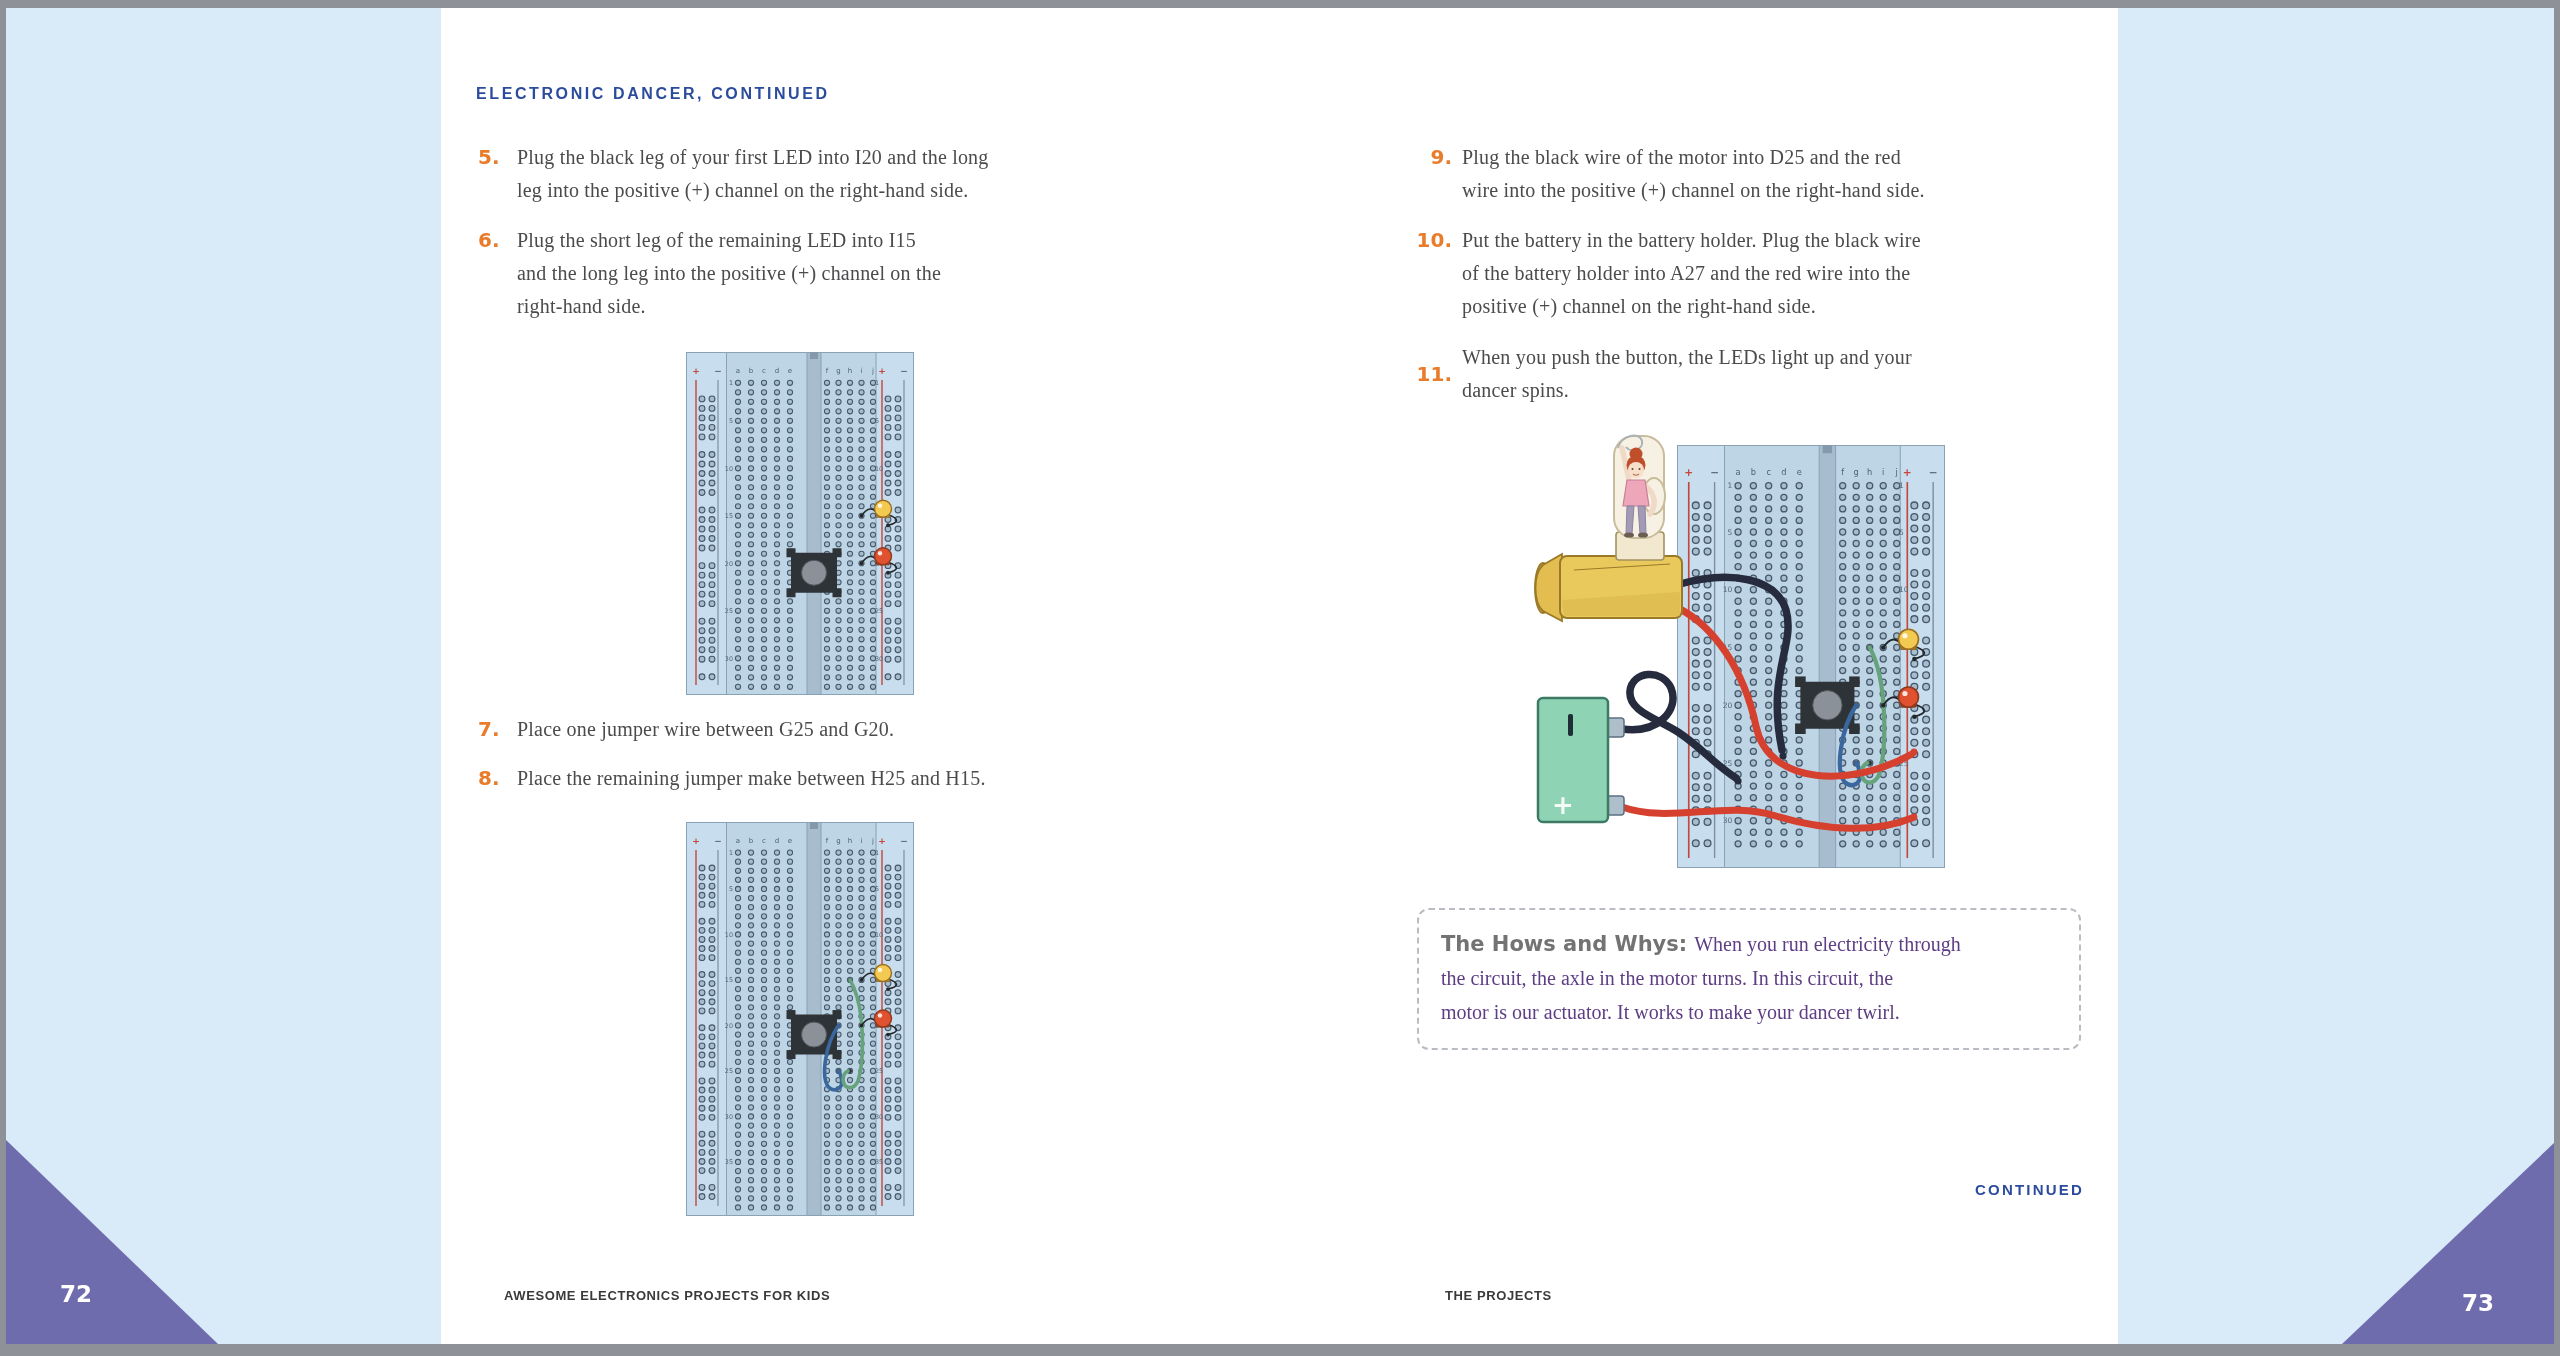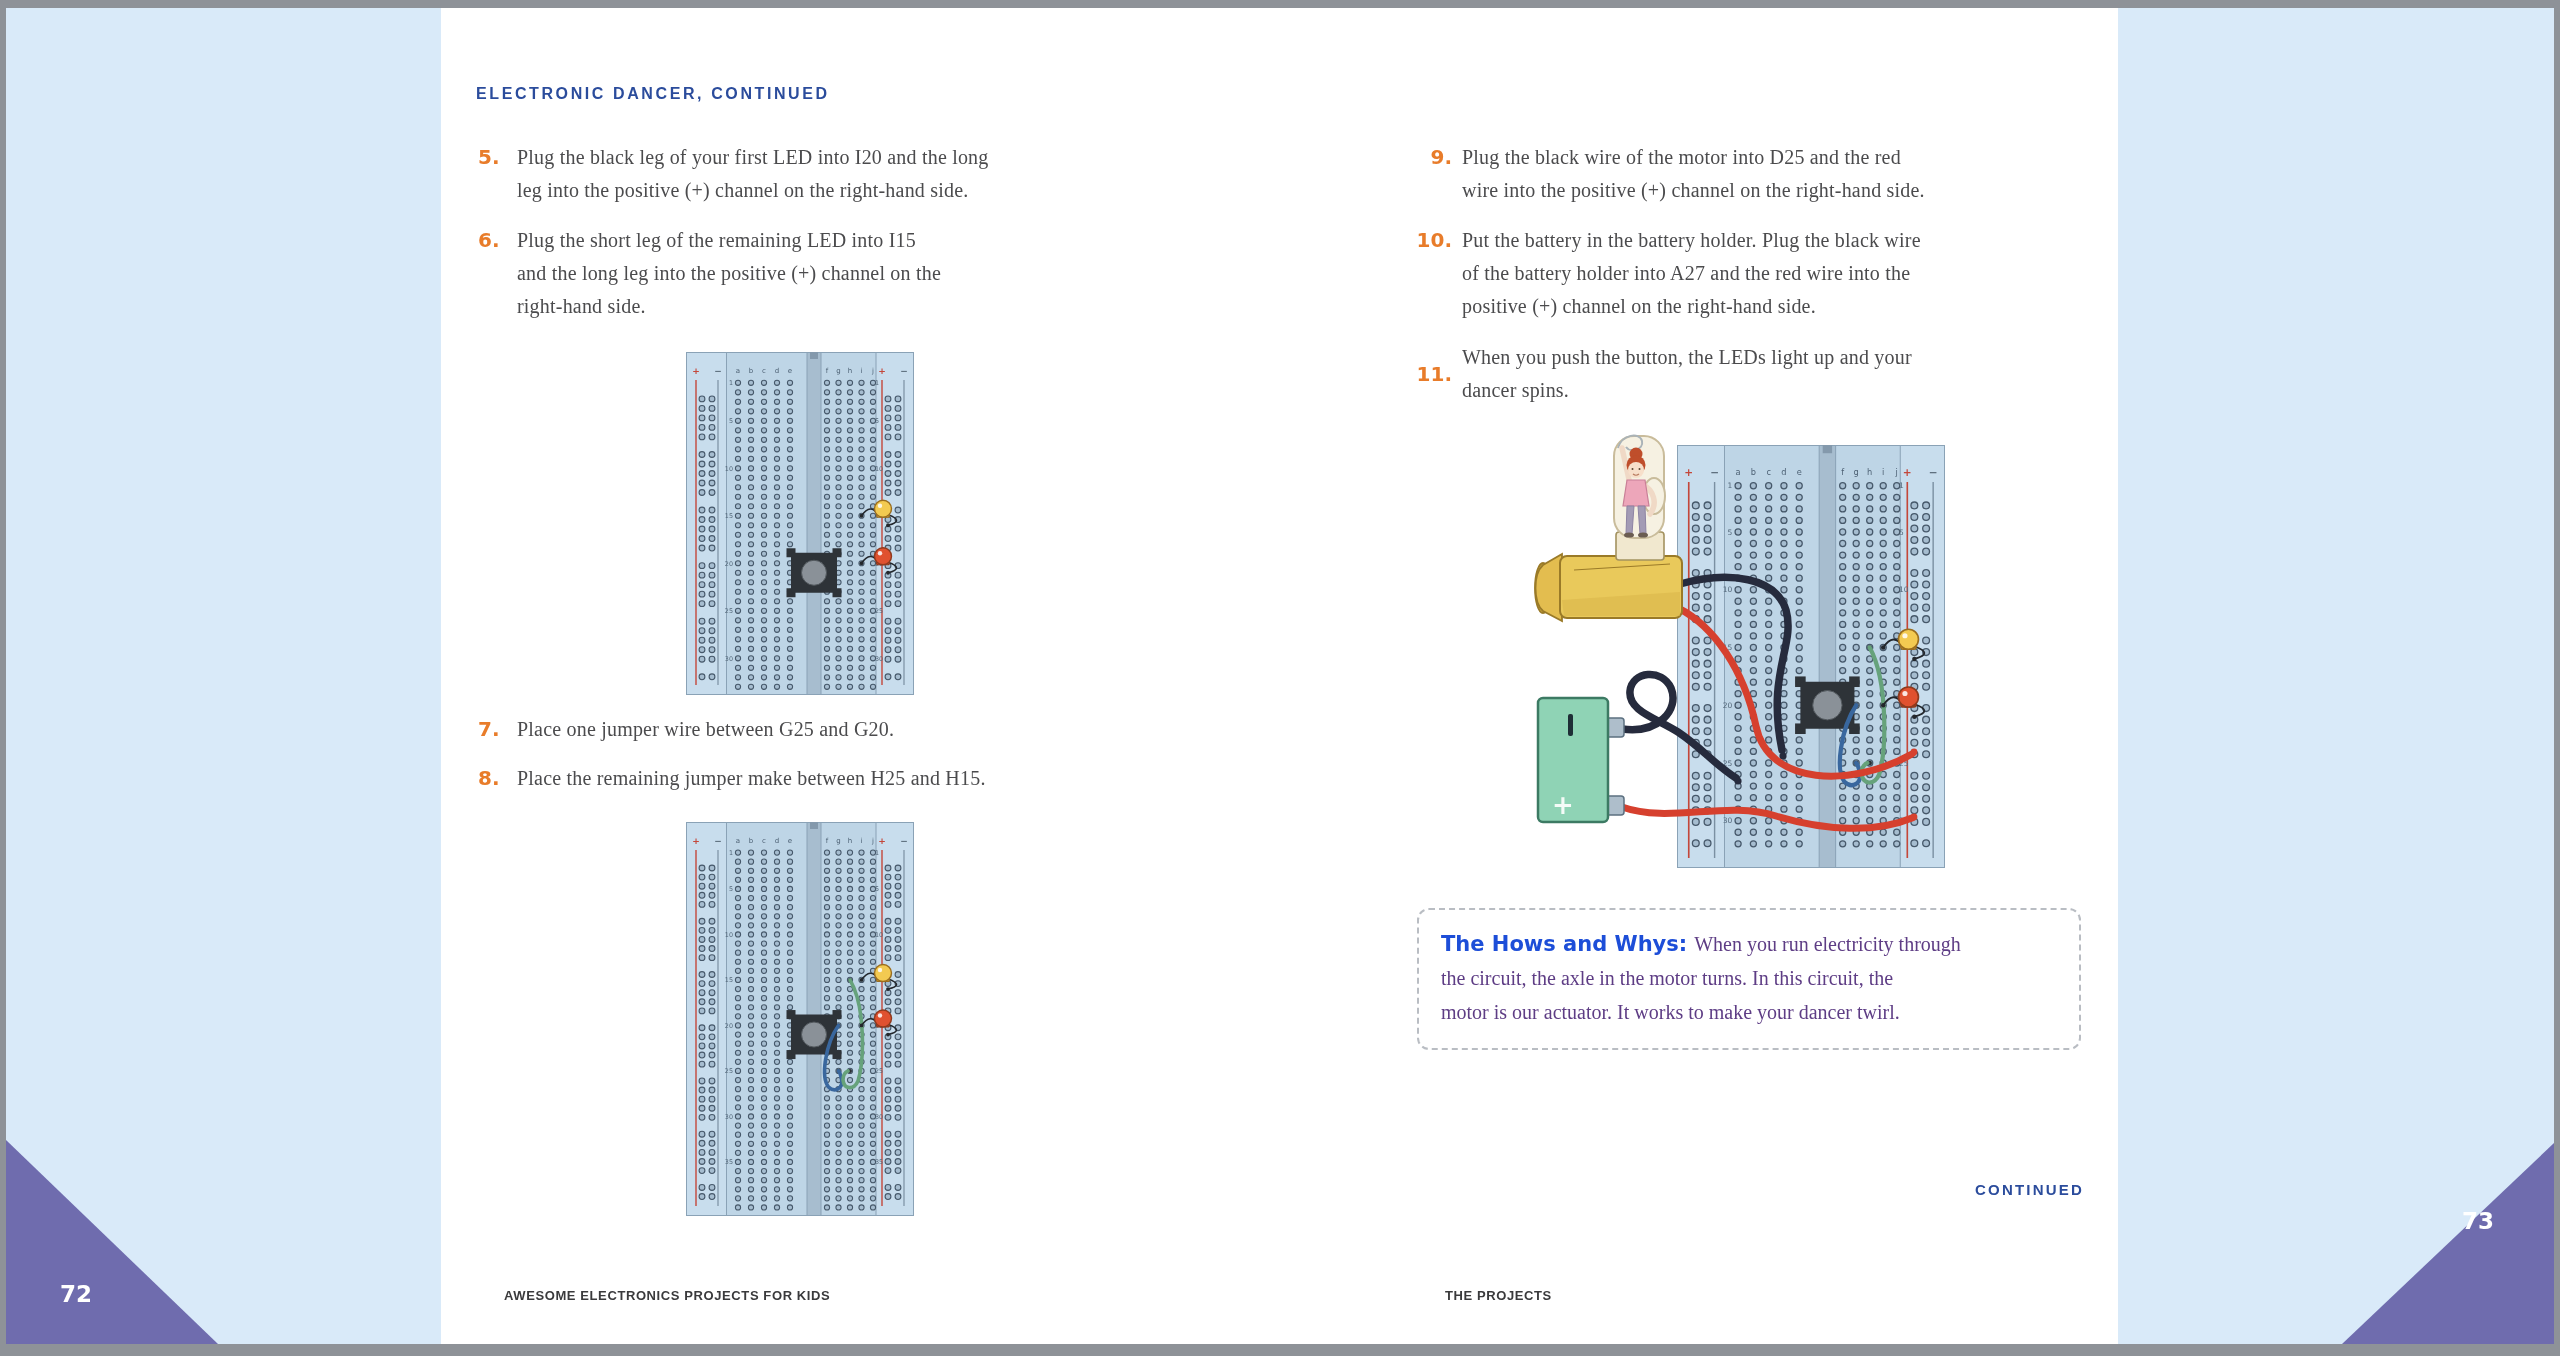--- a/index.html
+++ b/index.html
@@ -11,36 +11,36 @@
   #frame-left{left:0;top:0;width:6px;height:1356px;}
   #frame-right{left:2554px;top:0;width:6px;height:1356px;}
   #spread{position:absolute;left:441px;top:8px;width:1677px;height:1336px;background:#ffffff;}
   .tri{position:absolute;background:#6f6cae;z-index:10;}
   #tri-left{left:6px;top:1140px;width:212px;height:204px;
     clip-path:polygon(0 0,100% 100%,0 100%);}
   #tri-right{left:2342px;top:1143px;width:212px;height:201px;
     clip-path:polygon(100% 0,100% 100%,0 100%);}
   .pagenum{position:absolute;z-index:20;color:#ffffff;font:bold 23px "DejaVu Sans",sans-serif;}
   #pagenum-left{left:60px;top:1281px;}
-  #pagenum-right{left:2462px;top:1208px;}
+  #pagenum-right{left:2462px;top:1290px;}
   .title{position:absolute;left:476px;top:85px;color:#2b4c9c;
     font:bold 16px "Liberation Sans",sans-serif;letter-spacing:2.6px;}
   .step{position:absolute;display:flex;align-items:flex-start;}
   .step .num{flex:none;color:#e87c2a;font:bold 20px "DejaVu Sans",sans-serif;line-height:33px;}
   .step .txt{color:#4b4b4d;font:20px/33px "Liberation Serif",serif;white-space:pre-line;letter-spacing:.2px;}
   .stepL{left:478px;} .stepL .num{width:39px;text-align:left;}
   .stepR{left:1404px;} .stepR .num{width:48px;text-align:right;margin-right:10px;}
   #step-5{top:141px;} #step-6{top:224px;} #step-7{top:713px;} #step-8{top:762px;}
   #step-9{top:141px;} #step-10{top:224px;} #step-11{top:341px;align-items:center;}
   .boardwrap{position:absolute;}
   #board1{left:686px;top:352px;} #board2{left:686px;top:822px;}
   #illustration{left:1530px;top:432px;}
   #hows-box{position:absolute;left:1417px;top:908px;width:664px;height:142px;box-sizing:border-box;
     border:2px dashed #b9bdc3;border-radius:12px;padding:17px 22px 0 22px;}
-  #hows-box .hlabel{color:#1d4ed8;font:bold 21px "DejaVu Sans",sans-serif;margin-right:7px;}
+  #hows-box .hlabel{color:#737373;font:bold 21px "DejaVu Sans",sans-serif;margin-right:7px;}
   #hows-box .hbody{color:#5e3d85;font:20px/34px "Liberation Serif",serif;white-space:pre-line;}
   #continued{position:absolute;left:1884px;top:1181px;width:200px;text-align:right;color:#2b4c9c;
     font:bold 15px "Liberation Sans",sans-serif;letter-spacing:2.2px;}
   .footer{position:absolute;top:1288px;color:#3a3a3c;font:bold 13px "Liberation Sans",sans-serif;letter-spacing:.6px;margin-left:28px;}
   #footer-left{left:476px;} #footer-right{left:1417px;}
 </style>
 </head>
 <body>
 
 <div id="root">

